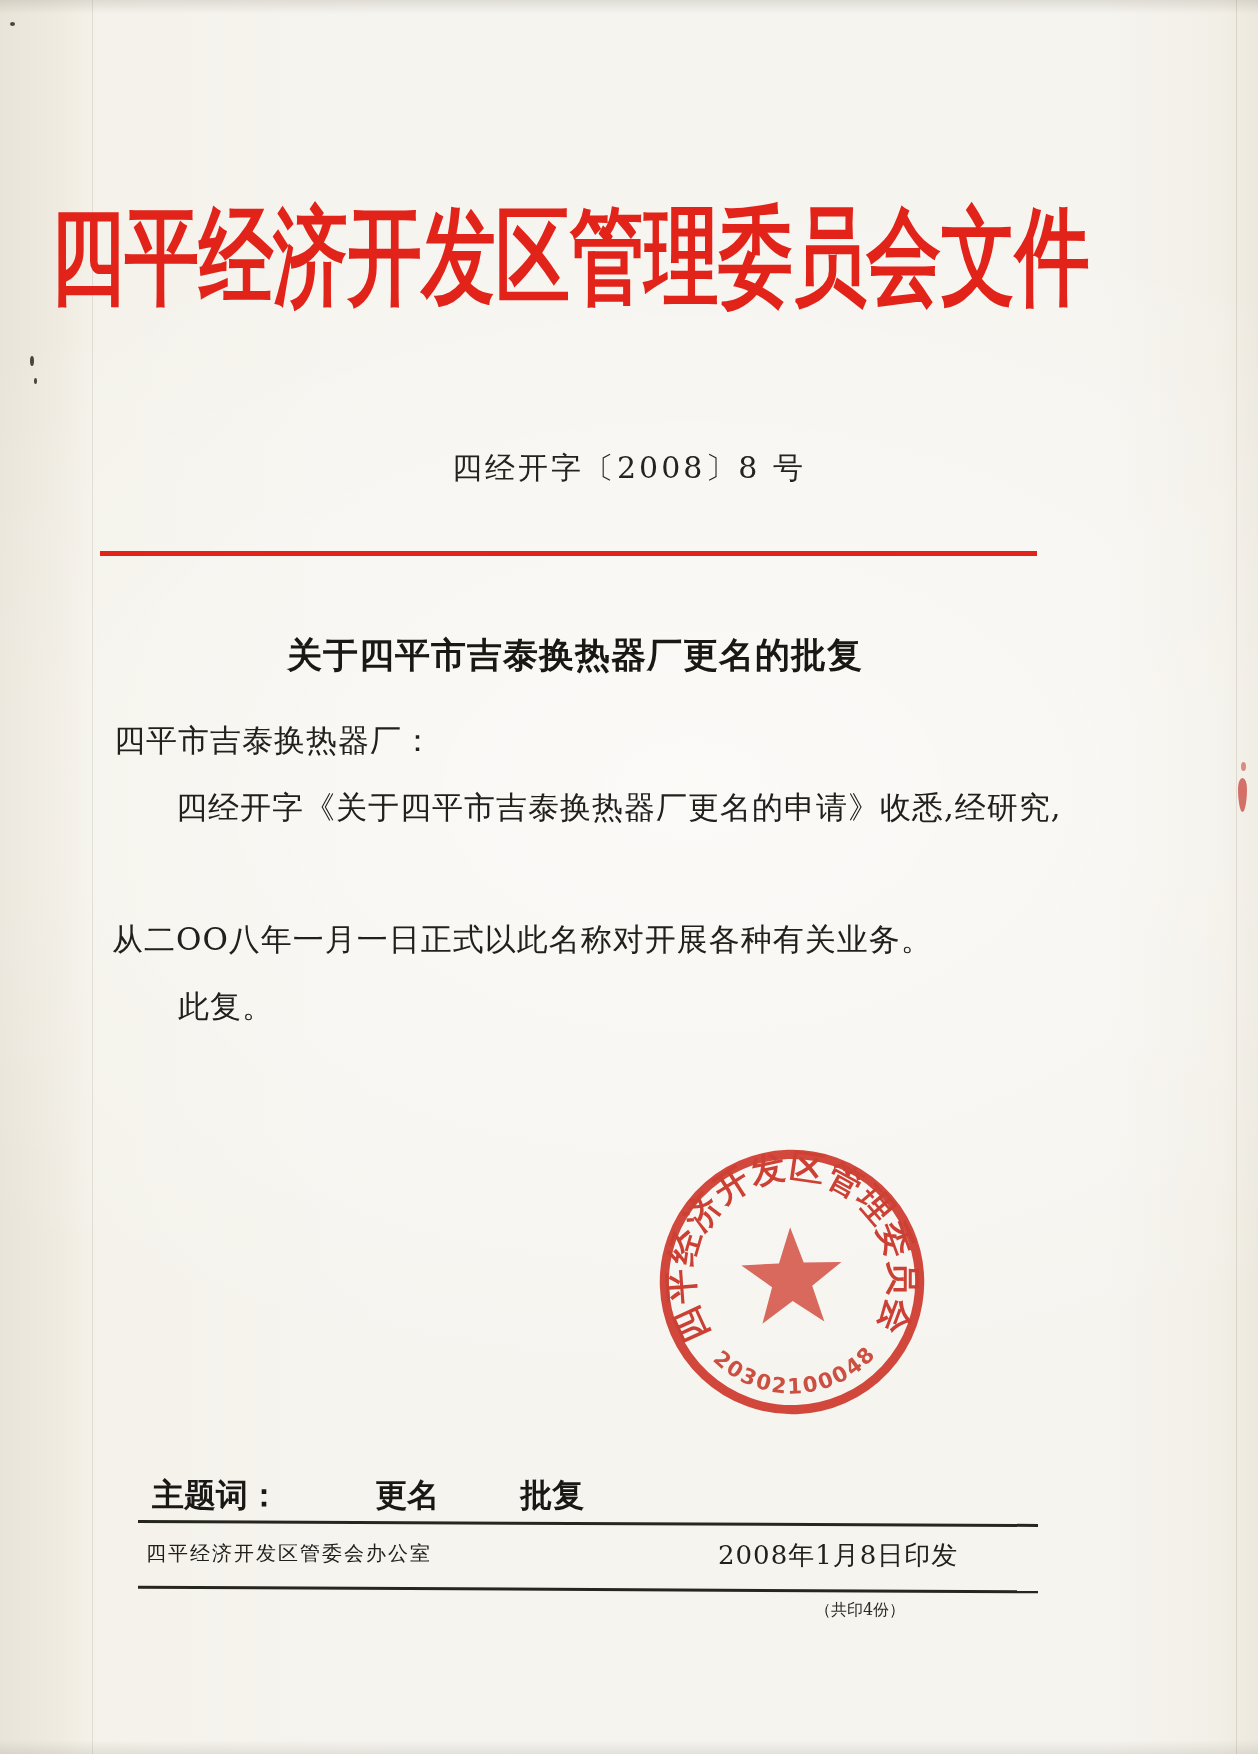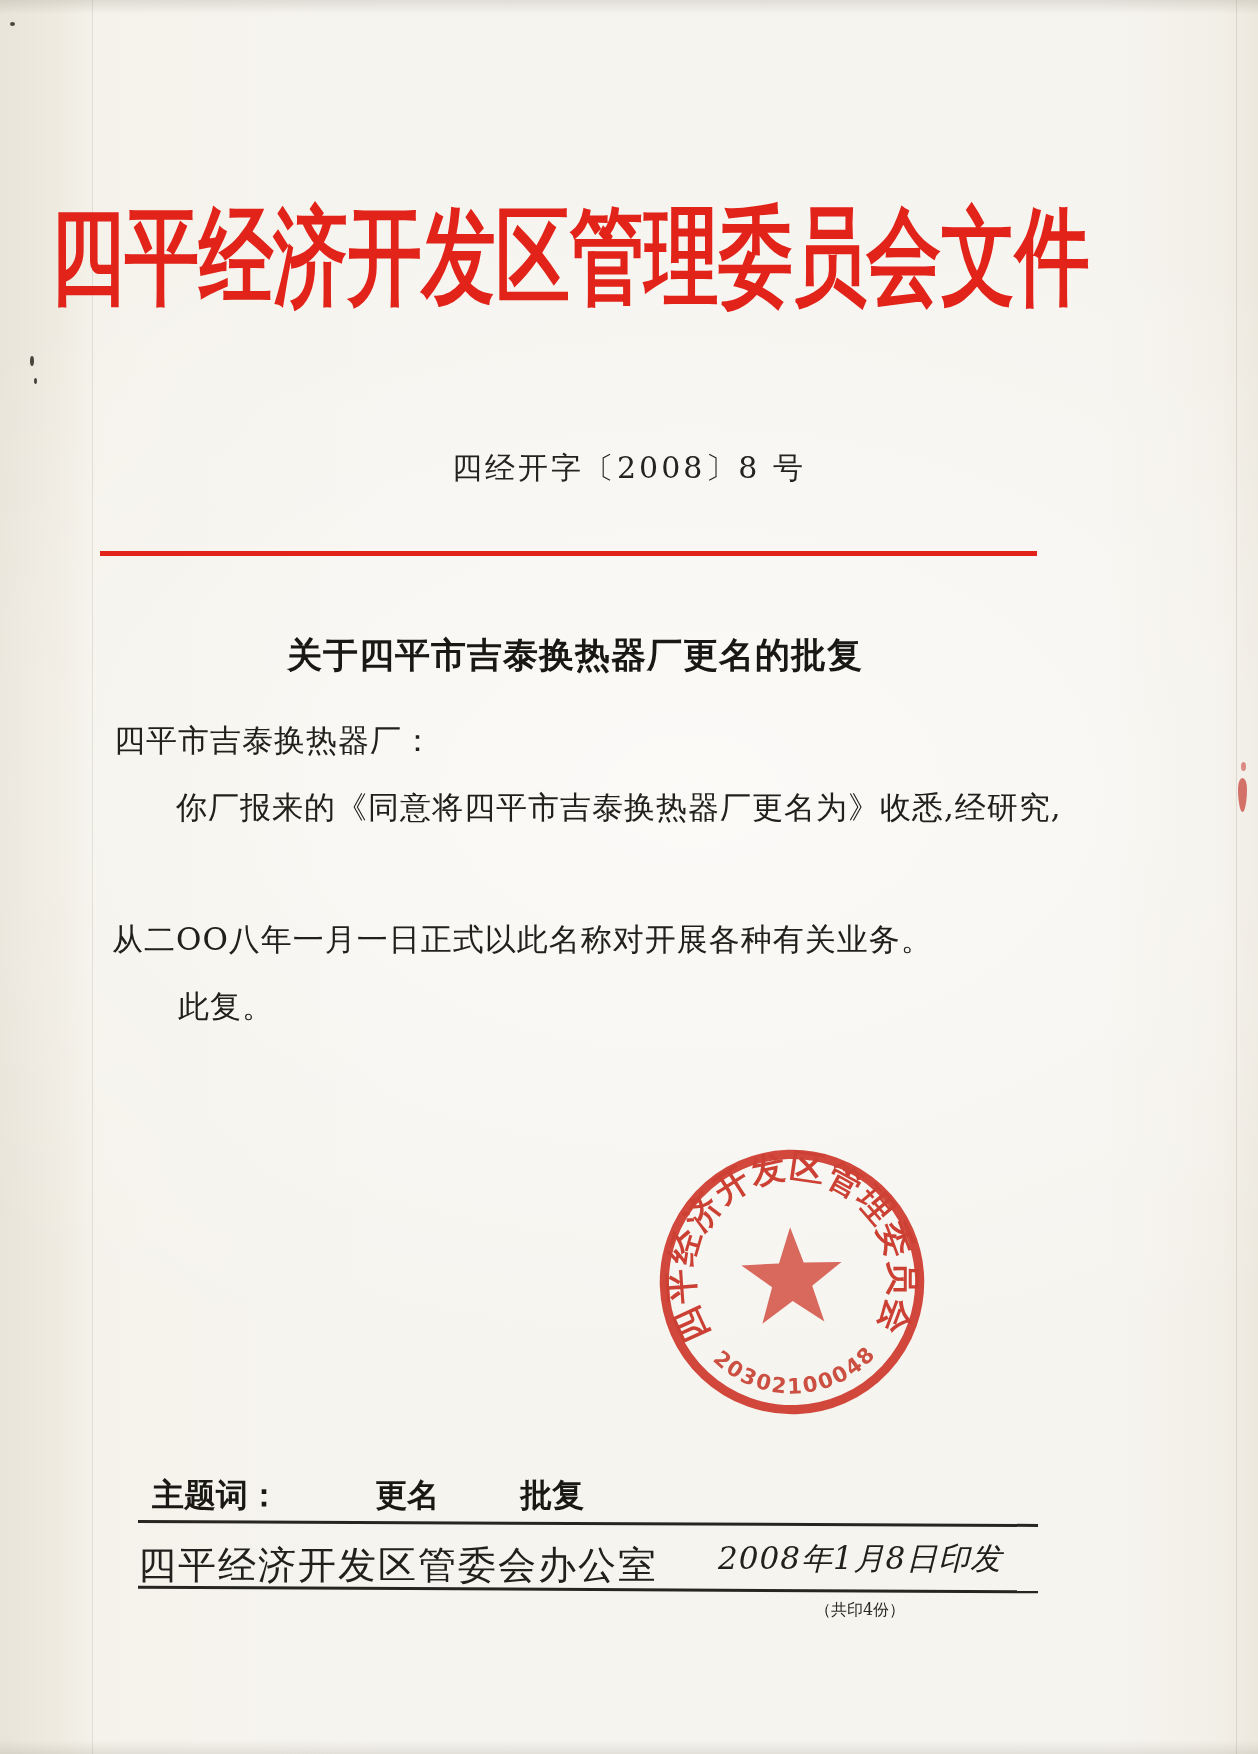--- a/index.html
+++ b/index.html
@@ -61,22 +61,22 @@
   }
   .kw-row{left:152px;top:1474px;width:700px;
     font-family:"DejaVu Sans","Liberation Sans",sans-serif;
     font-weight:bold;font-size:32px;color:#191815;white-space:nowrap;}
   .kw-label{display:inline-block;}
   .kw-1{display:inline-block;margin-left:84px;}
   .kw-2{display:inline-block;margin-left:70px;}
   .black-rule{background:#26251f;height:3px;}
   .rule-1{left:138px;top:1522px;width:900px;transform:rotate(.25deg);}
   .rule-2{left:138px;top:1588px;width:900px;transform:rotate(.3deg);}
-  .issuer{left:138px;top:1540px;font-size:38px;letter-spacing:2px;color:#21201c;}
-  .print-date{left:718px;top:1538px;font-size:31px;letter-spacing:1px;color:#21201c;font-style:italic;}
+  .issuer{left:146px;top:1540px;font-size:20px;letter-spacing:2px;color:#21201c;}
+  .print-date{left:718px;top:1538px;font-size:26px;letter-spacing:1px;color:#21201c;}
   .copies{left:760px;top:1600px;width:200px;text-align:center;font-size:16px;color:#2a2925;}
 </style>
 </head>
 <body>
 
 <div class="page">
 
   <div class="abs crease-left"></div>
   <div class="abs crease-right"></div>
   <div class="abs edge-shadow-top"></div>
@@ -89,21 +89,21 @@
 
   <div class="abs header-banner">四平经济开发区管理委员会文件</div>
 
   <div class="abs doc-number">四经开字〔2008〕8 号</div>
 
   <div class="abs red-rule"></div>
 
   <div class="abs doc-title">关于四平市吉泰换热器厂更名的批复</div>
 
   <div class="abs body-line salutation">四平市吉泰换热器厂：</div>
-  <div class="abs body-line bline1">你厂报来的《同意将四平市吉泰换热器厂更名为》收悉,经研究,</div>
+  <div class="abs body-line bline1">四经开字《关于四平市吉泰换热器厂更名的申请》收悉,经研究,</div>
   <div class="abs body-line bline3">从二OO八年一月一日正式以此名称对开展各种有关业务。</div>
   <div class="abs body-line closing">此复。</div>
 
 
   <div class="abs seal">
     <svg width="304" height="304" viewBox="0 0 300 300">
       <circle cx="150" cy="150" r="126" fill="none" stroke="#d63a2e" stroke-width="9"></circle>
       <path id="ringPath" d="M 65.1 195 A 98 98 0 1 1 234.9 195" fill="none"></path>
       <path id="serialPath" d="M 65.7 220.7 A 110 110 0 0 0 234.3 220.7" fill="none"></path>
       <polygon points="150,96 137.8,131.2 100.6,131.9 130.2,154.4 119.4,190.1 150,168.8 180.6,190.1 169.8,154.4 199.5,131.9 162.2,131.2" fill="#d63a2e" fill-opacity="0.82"></polygon>

